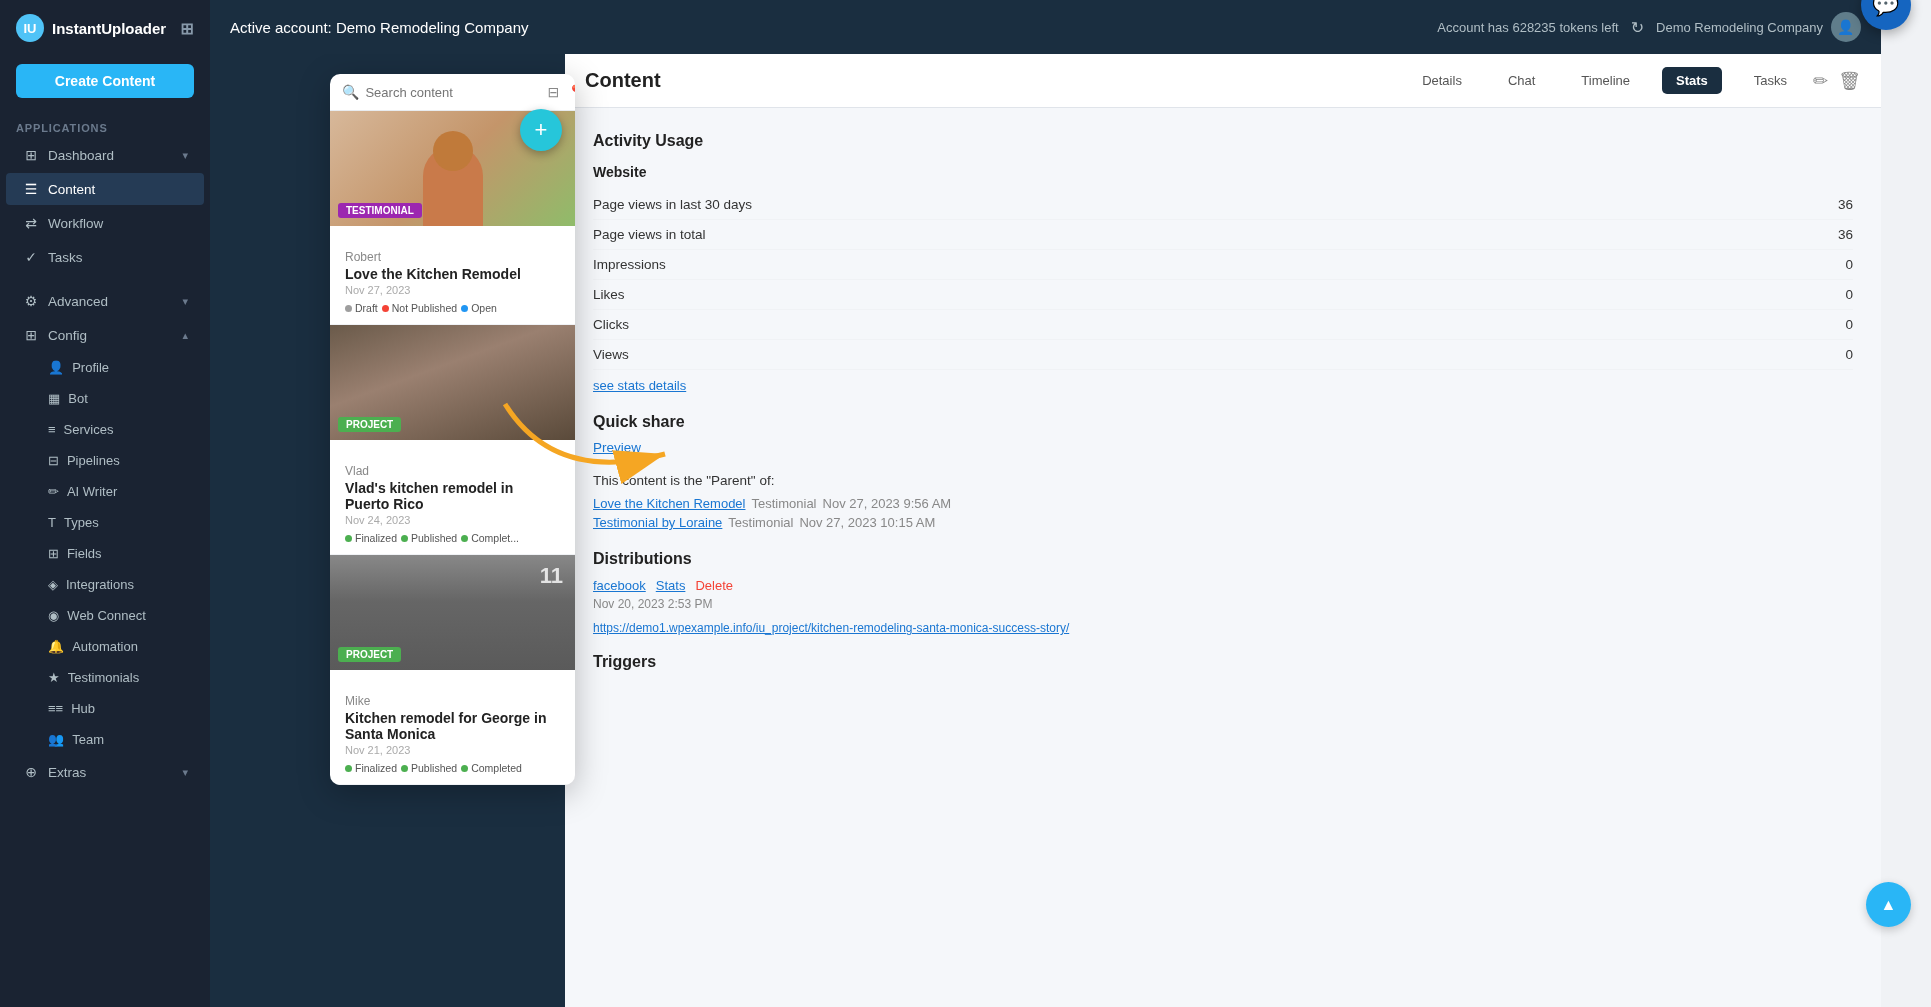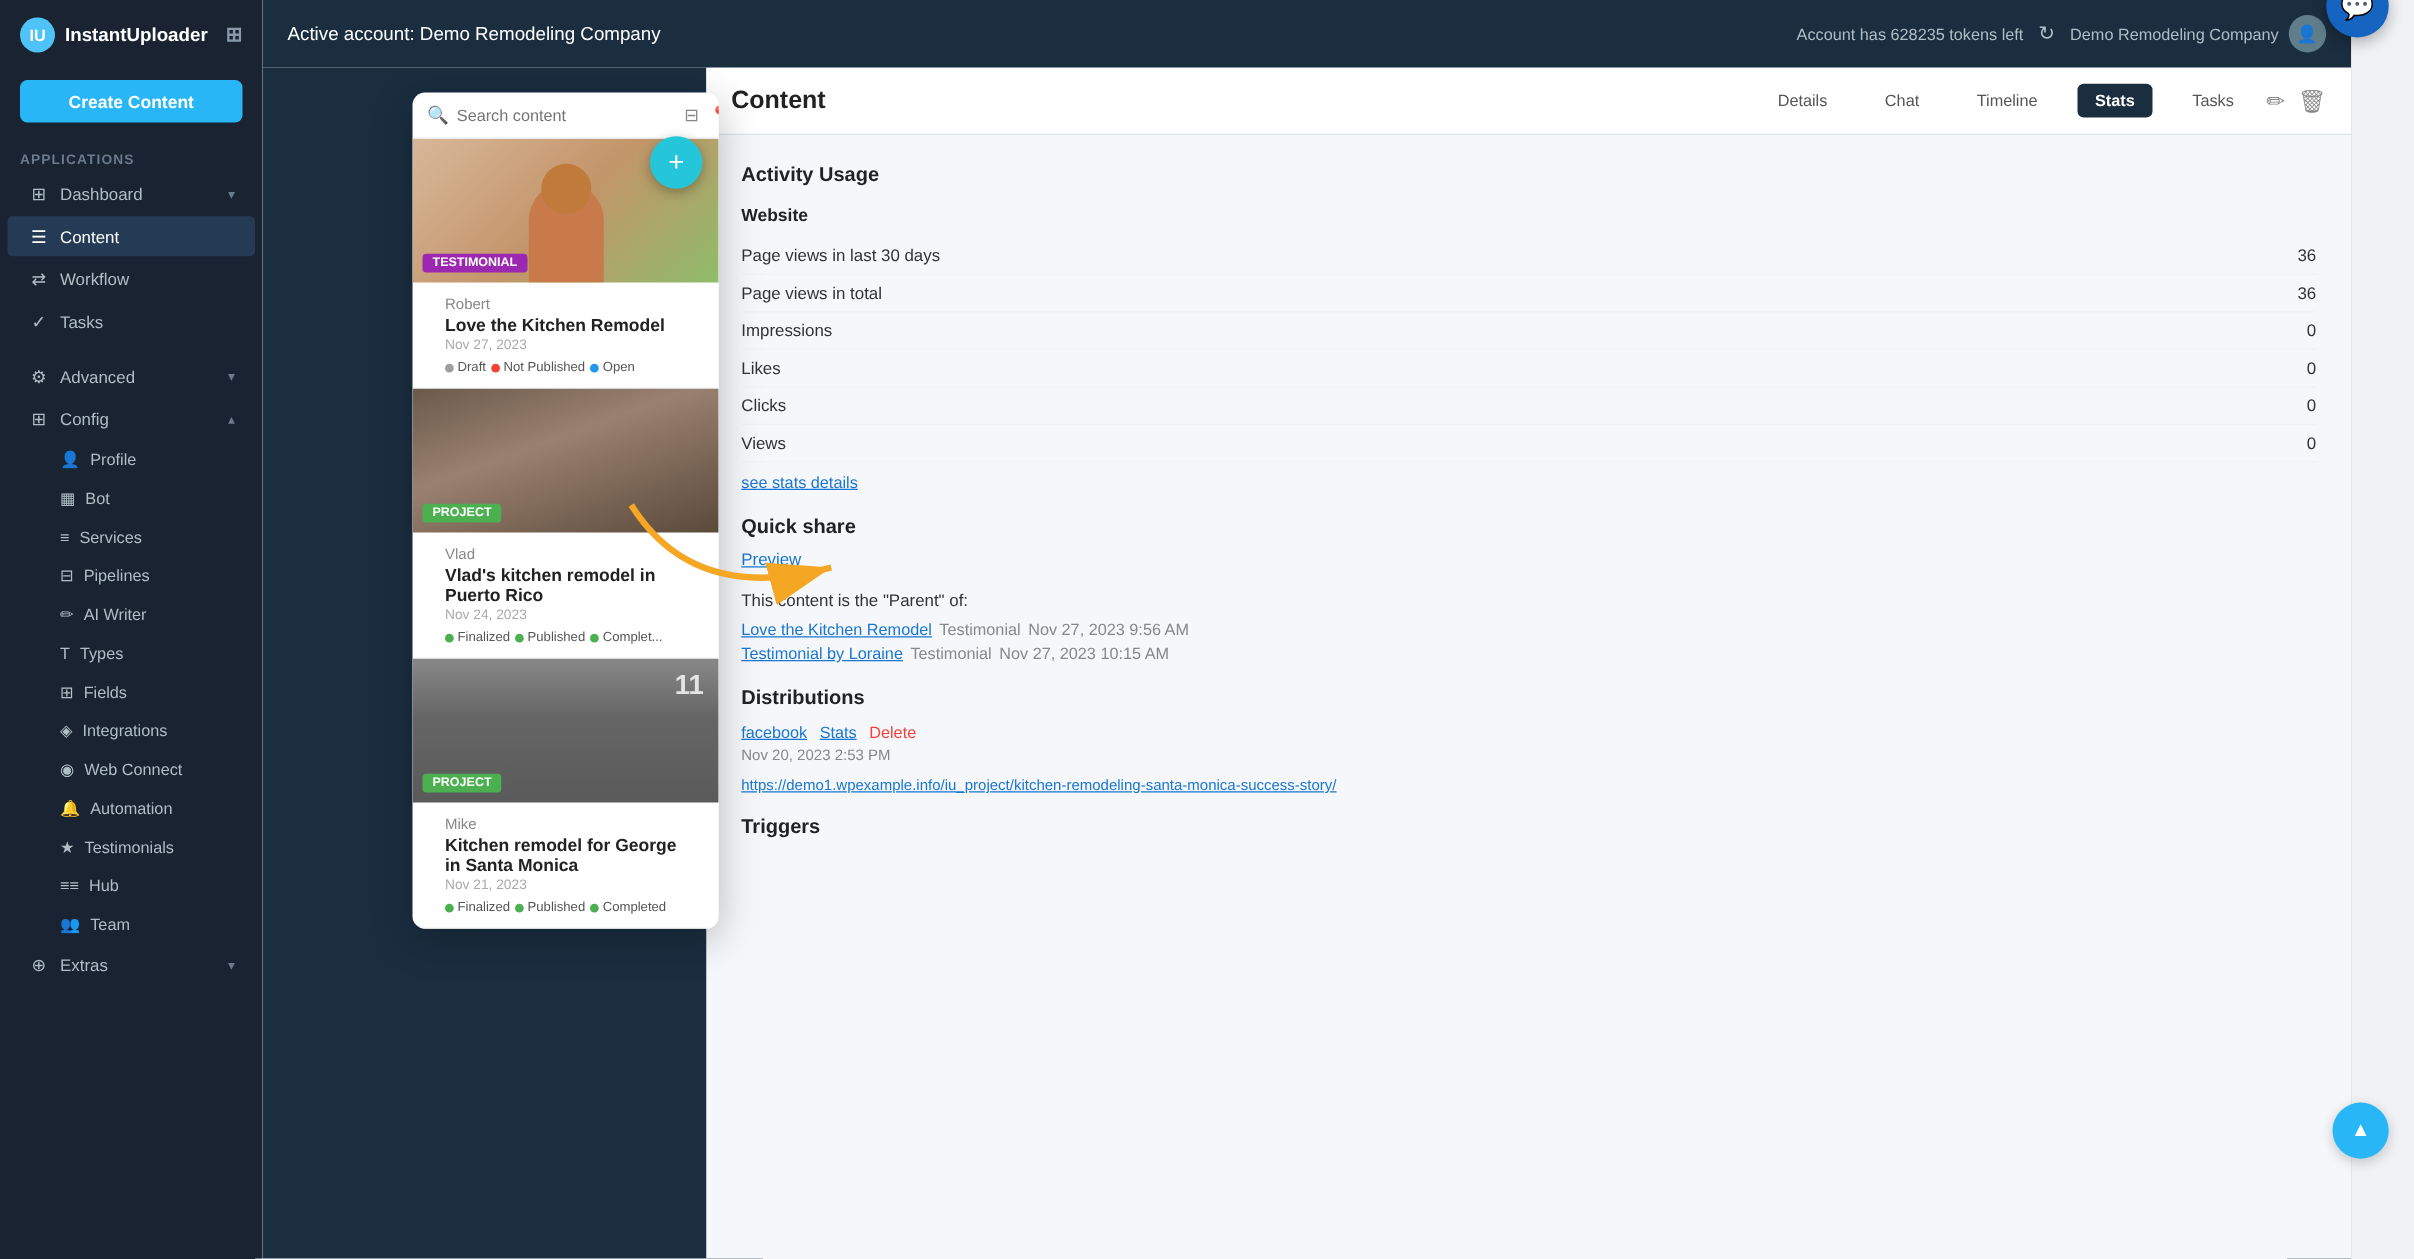--- a/index.html
+++ b/index.html
@@ -160,21 +160,21 @@
       background: #4caf50;
       color: #fff;
       font-size: 10px;
       font-weight: 700;
       padding: 2px 8px;
       border-radius: 3px;
       text-transform: uppercase;
     }
     .card-badge.testimonial { background: #9c27b0; }
     .card-badge.project { background: #4caf50; }
-    .card-content { padding: 10px 26px; }
+    .card-content { padding: 10px 15px; margin-top: 14px; }
     .card-author { font-size: 12px; color: #888; margin-bottom: 2px; }
     .card-title { font-size: 14px; font-weight: 600; color: #222; margin-bottom: 2px; }
     .card-date { font-size: 11px; color: #aaa; margin-bottom: 6px; }
     .card-tags { display: flex; flex-wrap: wrap; gap: 4px; }
     .tag {
       display: inline-flex; align-items: center; gap: 3px;
       font-size: 10.5px; color: #555;
     }
     .tag-dot { width: 7px; height: 7px; border-radius: 50%; display: inline-block; }
     .tag-dot.draft { background: #9e9e9e; }

